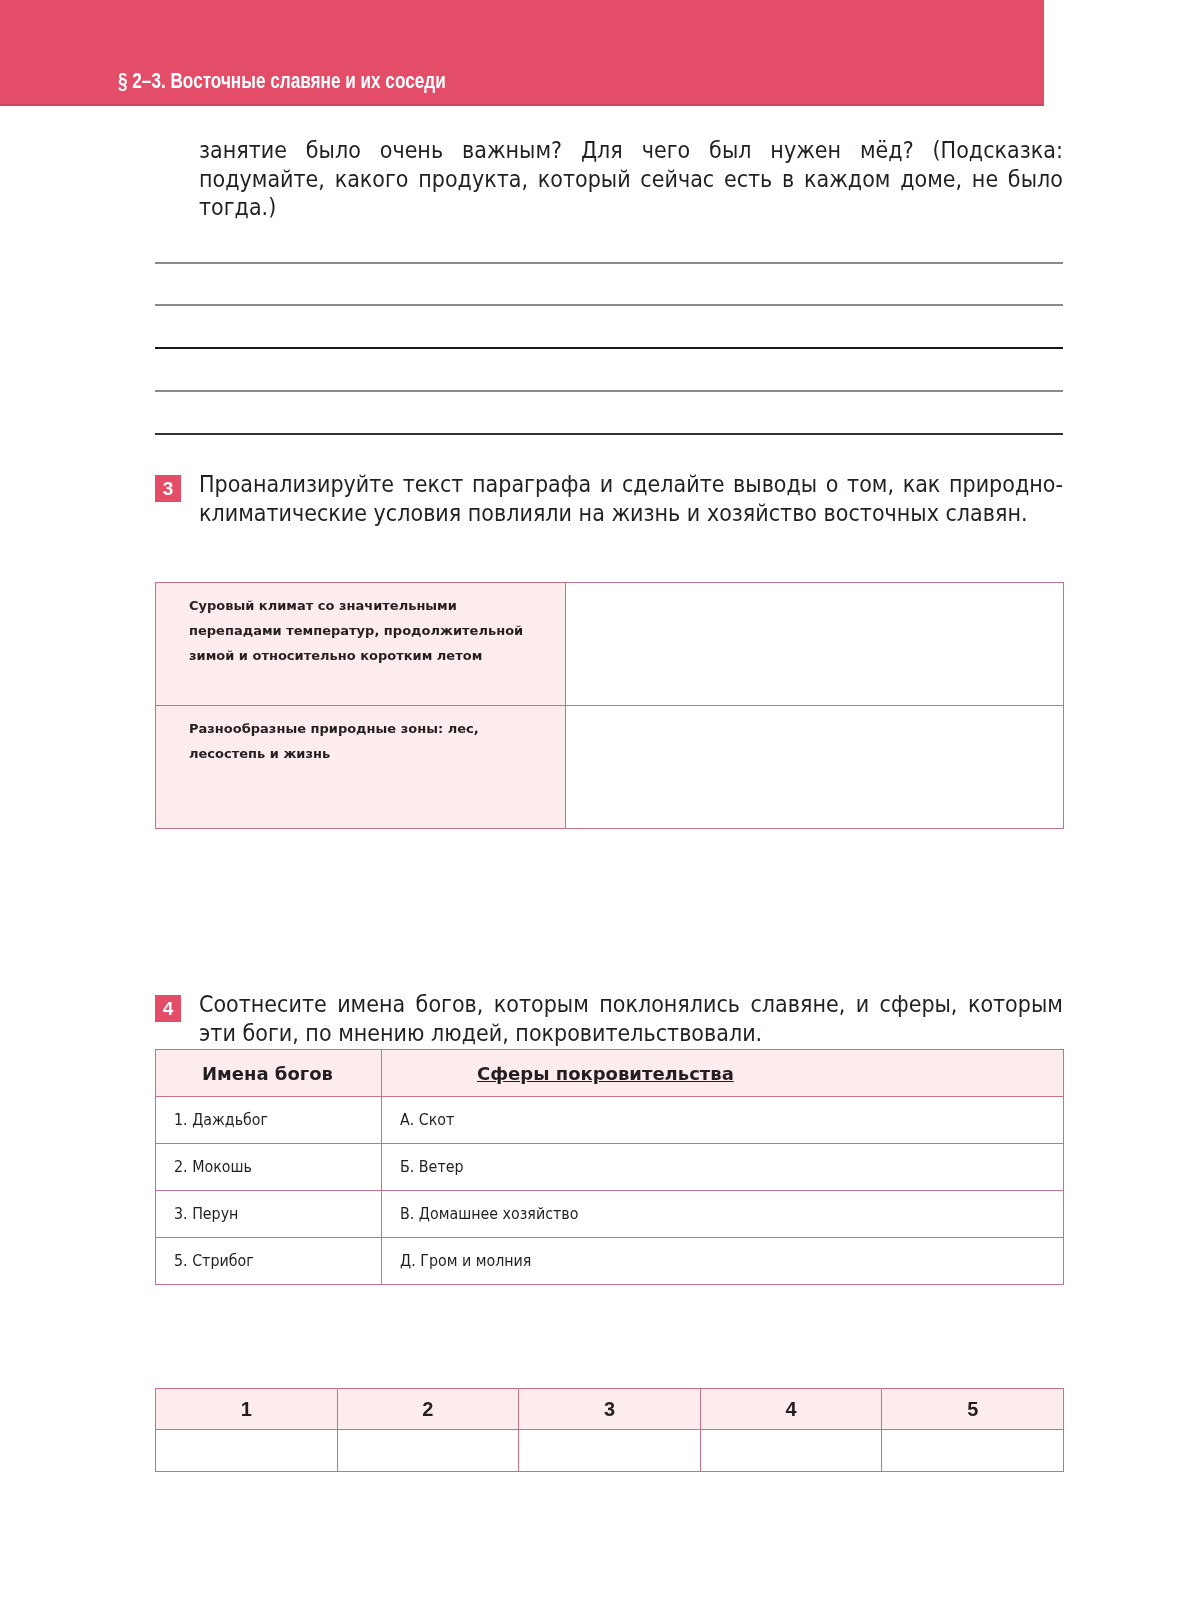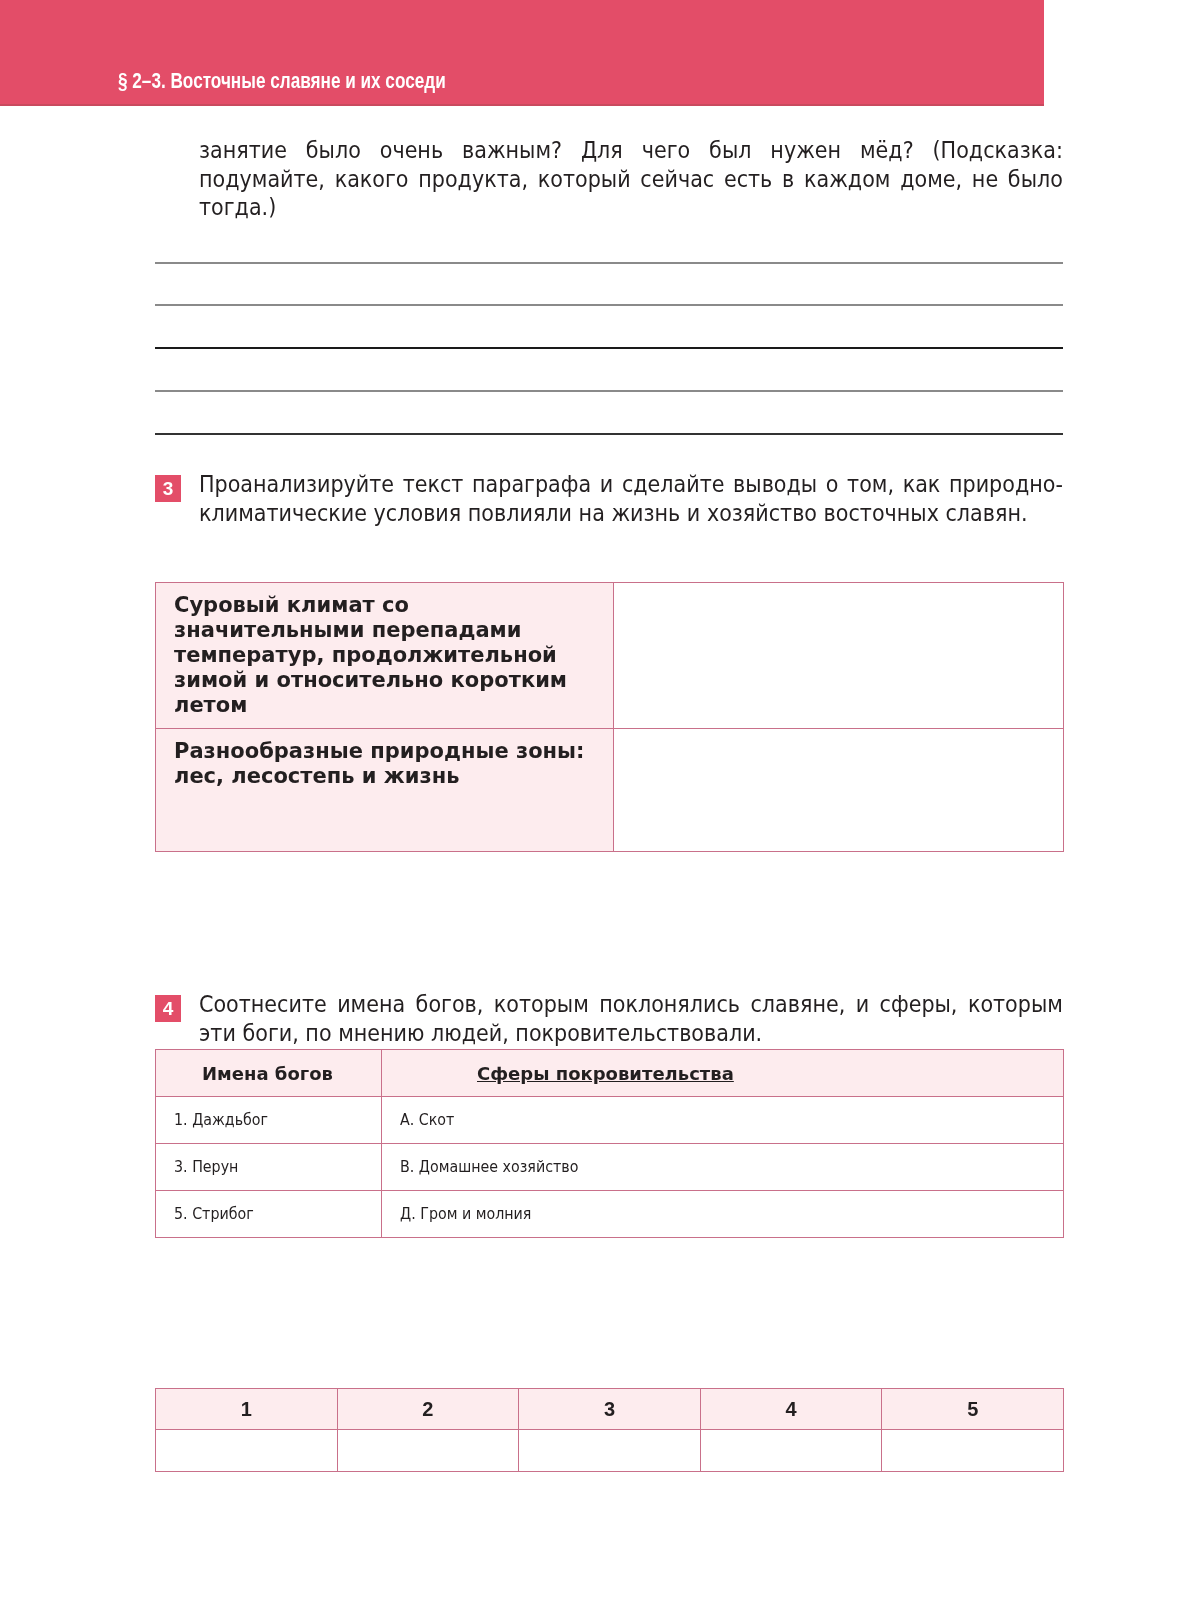--- a/index.html
+++ b/index.html
@@ -48,22 +48,22 @@
     font-size: 22.5px; line-height: 28.5px; text-align: justify;
     transform: scaleX(0.92); transform-origin: left top;
   }
 
   table { border-collapse: collapse; position: absolute; }
   td, th { border: 1.5px solid #c9708a; }
 
   .t3 { left: 155px; top: 582px; width: 909px; }
   .t3 td { height: 123px; vertical-align: top; }
   .t3 .cond {
-    width: 458px; background: #fdecee; padding: 10px 18px;
-    font-family: "DejaVu Sans", sans-serif; font-weight: bold; font-size: 21px; line-height: 25px;
+    width: 410px; background: #fdecee; padding: 10px 33px;
+    font-family: "DejaVu Sans", sans-serif; font-weight: bold; font-size: 13px; line-height: 25px;
   }
   .t3 .ans { background: #ffffff; }
 
   .t4 { left: 155px; top: 1049px; width: 909px; }
   .t4 th {
     background: #fdecee; height: 47px; font-weight: bold; font-size: 18px;
     font-family: "DejaVu Sans", sans-serif; text-align: left;
   }
   .t4 td { height: 47px; font-size: 15px; padding-left: 18px; }
   .t4 .col1 { width: 226px; }
@@ -123,20 +123,24 @@
   <tbody>
       <tr>
     <th class="col1">Имена богов</th>
     <th class="col2">Сферы покровительства</th>
   </tr>
   <tr>
     <td class="col1"><span class="cell-text">1. Даждьбог</span></td>
     <td><span class="cell-text">А. Скот</span></td>
   </tr>
   <tr>
+    <td class="col1"><span class="cell-text">2. Мокошь</span></td>
+    <td><span class="cell-text">Б. Ветер</span></td>
+  </tr>
+  <tr>
     <td class="col1"><span class="cell-text">3. Перун</span></td>
     <td><span class="cell-text">В. Домашнее хозяйство</span></td>
   </tr>
   <tr>
     <td class="col1"><span class="cell-text">5. Стрибог</span></td>
     <td><span class="cell-text">Д. Гром и молния</span></td>
   </tr>
 </tbody>
   </table>
 

